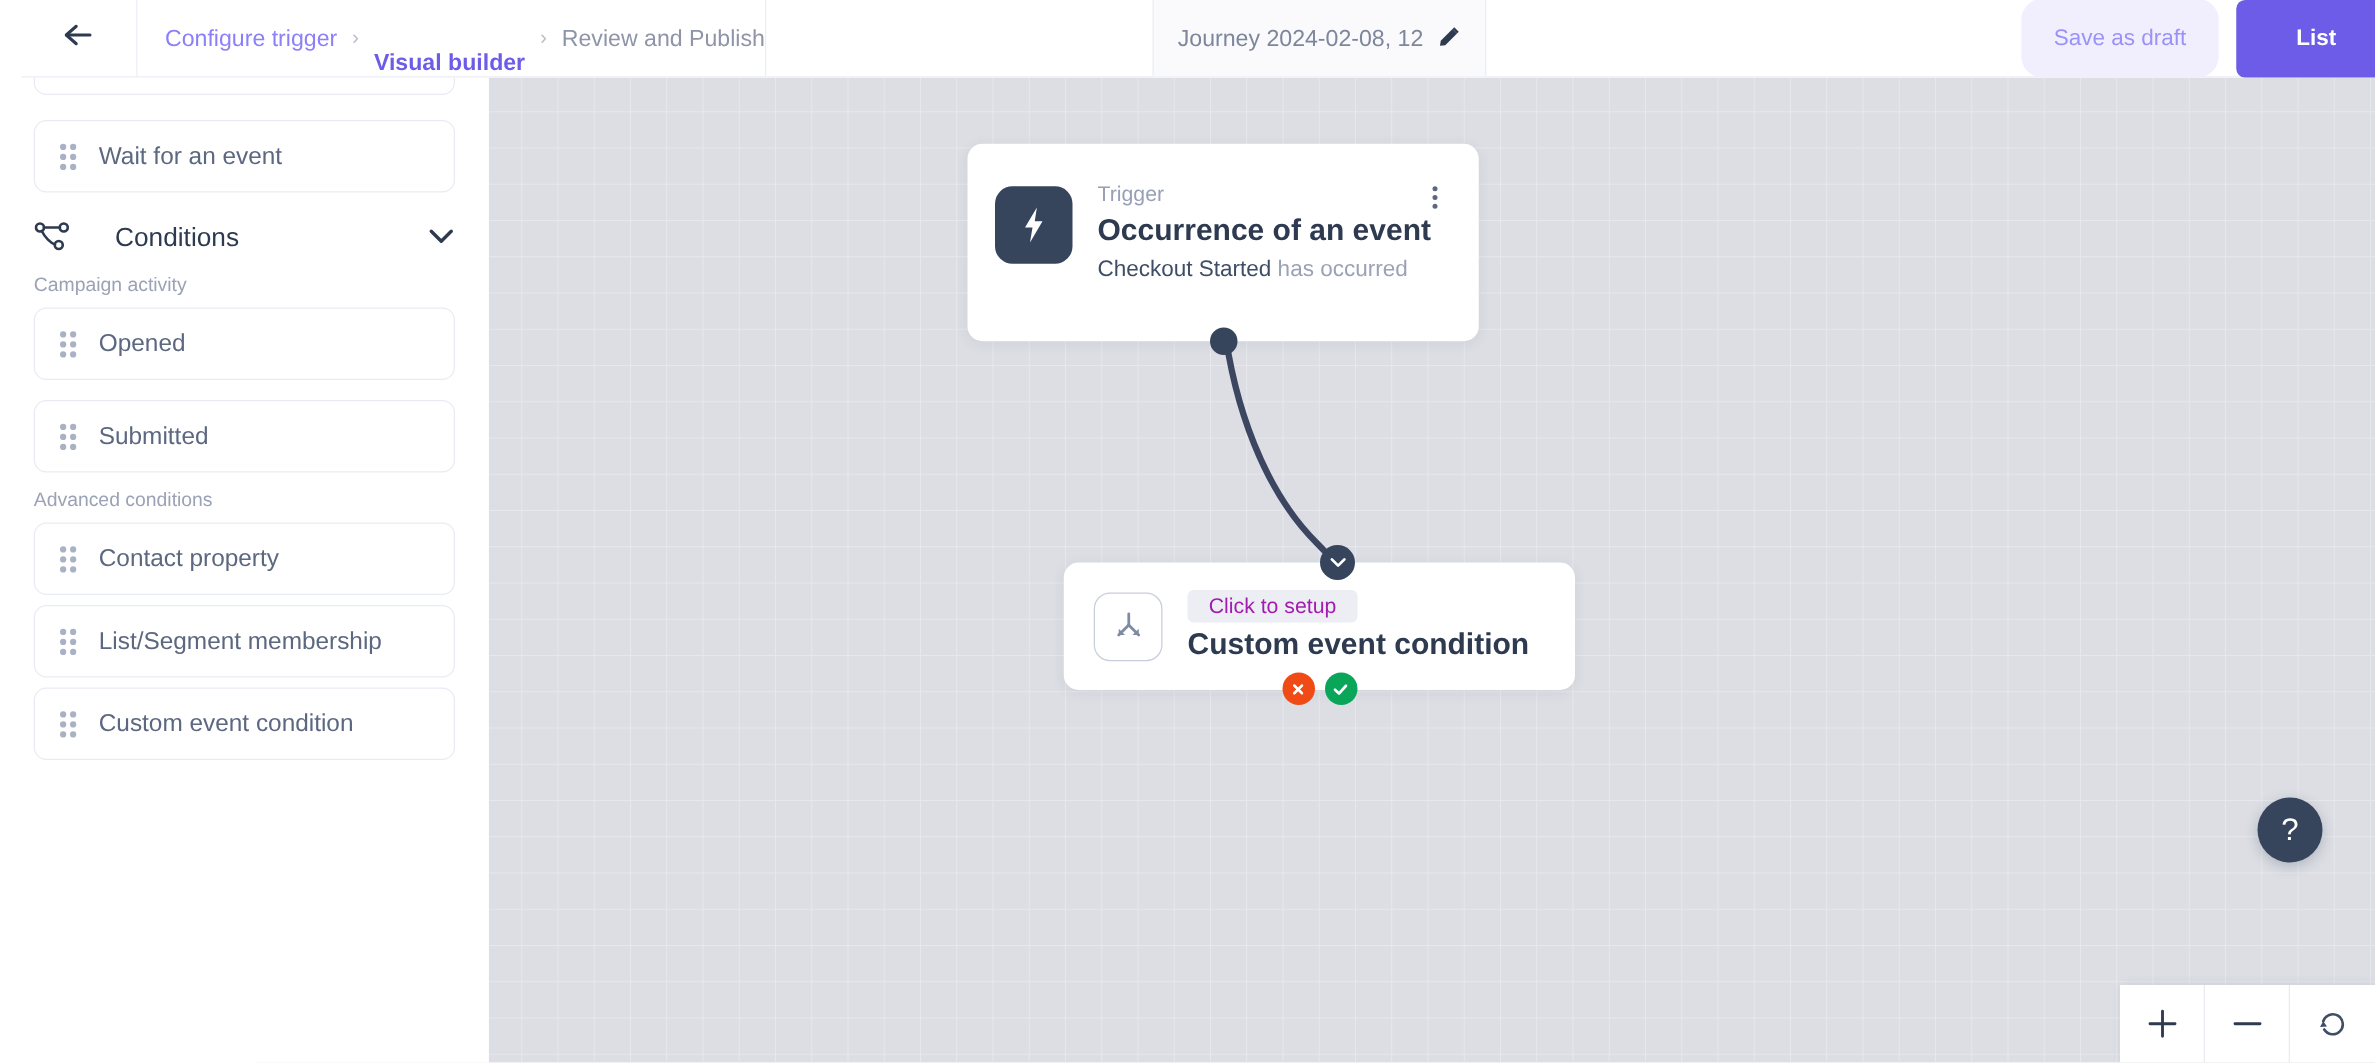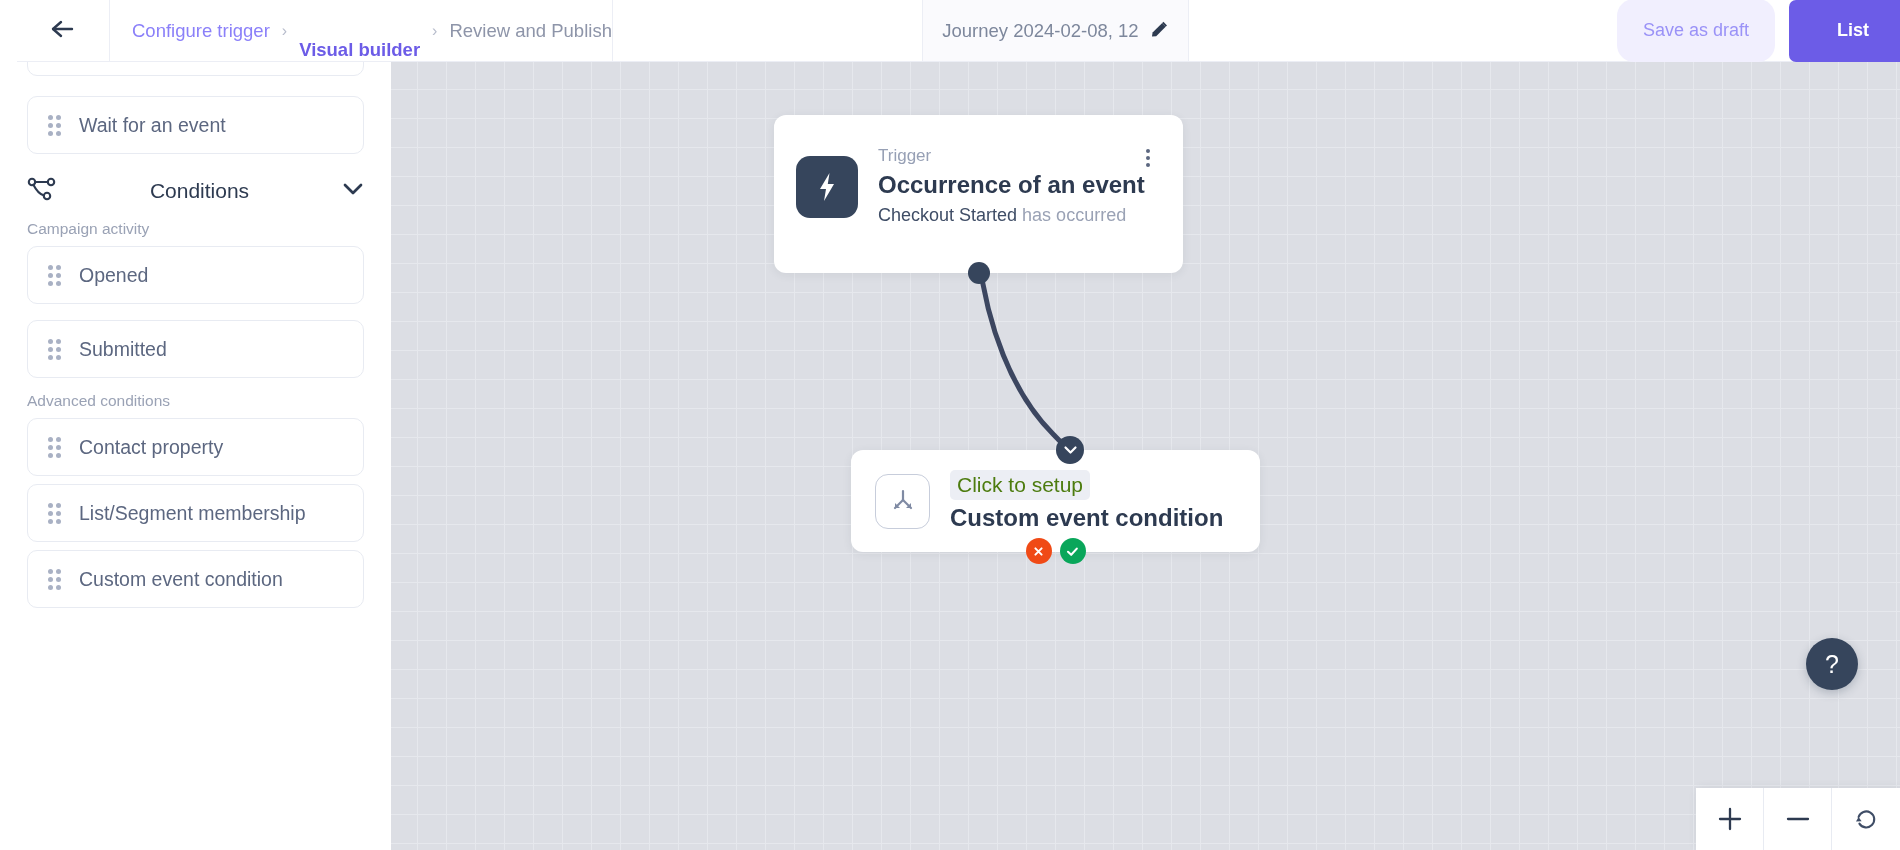--- a/index.html
+++ b/index.html
@@ -182,23 +182,22 @@
     width: 5px; height: 5px;
     border-radius: 50%;
     background: #a9b1c4;
   }
 
   .section-head {
     display: flex;
     align-items: center;
     padding: 0 27px;
     height: 58px;
-    gap: 21px;
-    cursor: pointer;
-    text-align: center;
+    gap: 35px;
+    cursor: pointer;
   }
   .section-title {
     font-size: 21px;
     color: #2d3a50;
     flex: 1 1 auto;
   }
   .section-sublabel {
     font-size: 15.5px;
     color: #9aa2b5;
     padding: 0 27px;
@@ -240,21 +239,21 @@
     left: 383px;
     top: 53px;
     width: 409px;
     height: 158px;
     background: #ffffff;
     border-radius: 12px;
     box-shadow: 0 2px 10px rgba(45,58,80,0.08);
   }
   .node-inner {
     display: flex;
-    align-items: center;
+    align-items: flex-start;
     padding: 30px 0 0 22px;
     gap: 20px;
   }
   .icon-tile-dark {
     width: 62px; height: 62px;
     border-radius: 14px;
     background: #36455c;
     display: flex;
     align-items: center;
     justify-content: center;
@@ -348,24 +347,24 @@
     border: 1px solid #c7cddb;
     background: #ffffff;
     display: flex;
     align-items: center;
     justify-content: center;
     flex: 0 0 auto;
   }
   .chip-setup {
     display: inline-block;
     background: #eceef4;
-    color: #4d7c0f;
-    font-size: 21px;
+    color: #a21caf;
+    font-size: 17px;
     border-radius: 5px;
-    padding: 2px 7px;
+    padding: 2px 17px;
     line-height: 1.25;
   }
   .cond-title {
     font-size: 24px;
     font-weight: bold;
     color: #2d3a50;
     margin-top: 4px;
   }
 
   .cond-actions {

